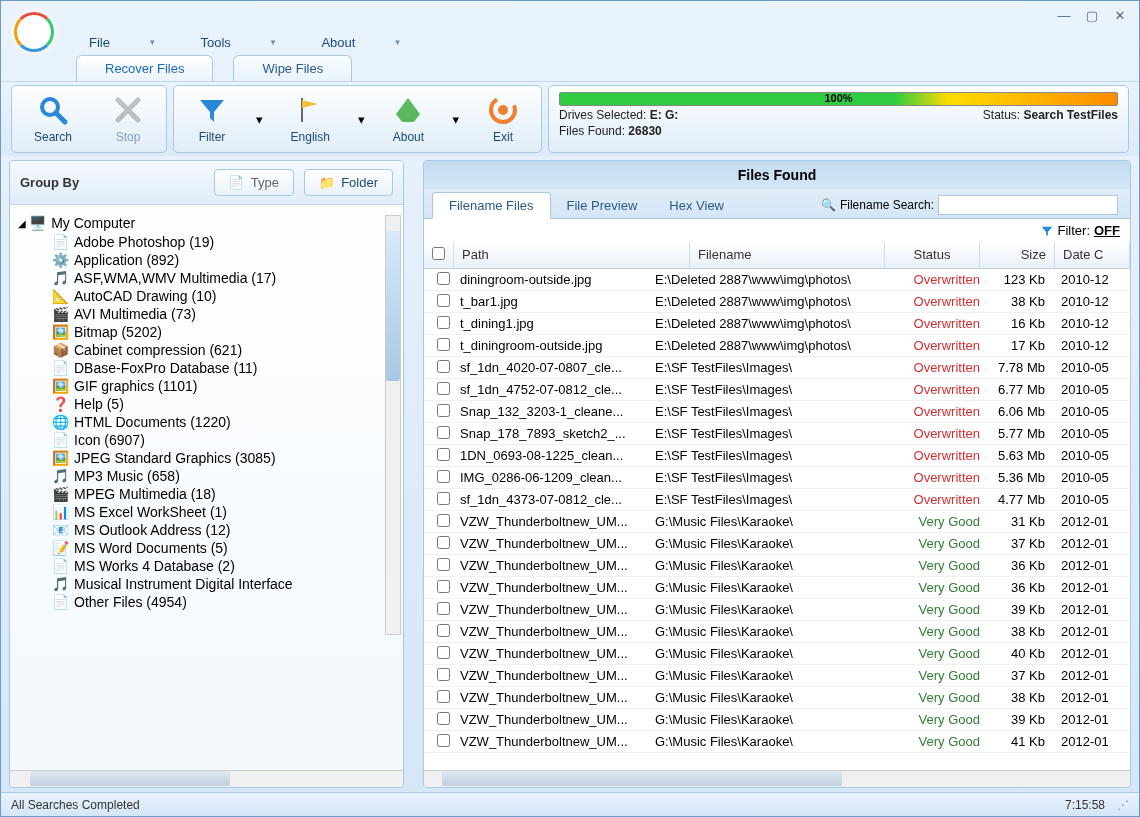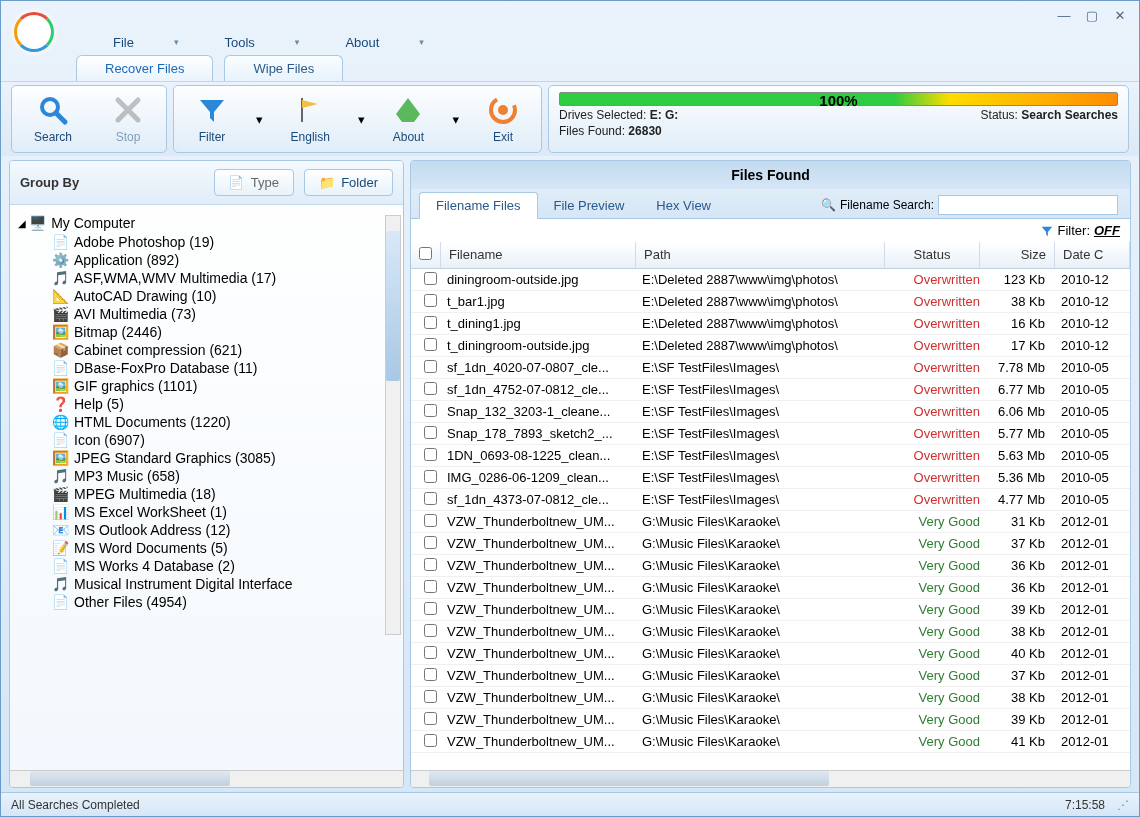--- a/index.html
+++ b/index.html
@@ -1,60 +1,60 @@
 <!DOCTYPE html>
 <html><head>
 <meta charset="utf-8">
 <style>
 * { box-sizing: border-box; margin: 0; padding: 0; }
 body { font-family: "Segoe UI", Tahoma, sans-serif; font-size: 13px; background: #d5e6f7; overflow: hidden; width: 1140px; height: 817px; }
 .window { width: 1140px; height: 817px; background: linear-gradient(#eaf3fc, #d5e6f7); border: 1px solid #6b9bc8; display: flex; flex-direction: column; }
 .titlebar { height: 28px; display: flex; justify-content: flex-end; align-items: center; padding: 0 6px; gap: 2px; }
 .sysbtn { width: 26px; height: 18px; display: flex; align-items: center; justify-content: center; color: #4a6a8a; cursor: pointer; font-size: 13px; }
-.menubar { height: 26px; display: flex; align-items: center; padding-left: 80px; gap: 30px; margin-left: 24px; }
+.menubar { height: 26px; display: flex; align-items: center; padding-left: 80px; gap: 30px; }
 .menuitem { display: flex; align-items: center; gap: 40px; color: #1a4a7a; cursor: pointer; padding: 2px 8px; }
 .menuitem .arrow { font-size: 9px; color: #6a8aaa; }
 .logo { position: absolute; top: 8px; left: 10px; width: 48px; height: 48px; border-radius: 50%; background: radial-gradient(circle, #fff 40%, #e0e8f0 100%); display: flex; align-items: center; justify-content: center; z-index: 10; }
 .logo-ring { width: 40px; height: 40px; border-radius: 50%; border: 3px solid transparent; border-top-color: #e74c3c; border-right-color: #2ecc71; border-bottom-color: #3498db; border-left-color: #f39c12; }
-.tabs-ribbon { display: flex; padding-left: 75px; gap: 11px; }
+.tabs-ribbon { display: flex; padding-left: 75px; gap: 20px; }
 .ribbon-tab { padding: 5px 28px; border-radius: 6px 6px 0 0; background: linear-gradient(#f9fdff, #e8f3fc); border: 1px solid #a8c8e4; border-bottom: none; color: #2a5a8a; cursor: pointer; }
 .ribbon-tab.active { color: #1a6ab8; font-weight: 500; background: linear-gradient(#fff, #eaf3fc); }
 .toolbar-row { display: flex; gap: 6px; padding: 3px 10px; background: linear-gradient(#eaf3fc, #dce9f6); border-top: 1px solid #c0d8ec; }
 .toolgroup { display: flex; gap: 4px; padding: 4px; background: linear-gradient(#fdfeff, #e0edf8); border: 1px solid #a8c8e4; border-radius: 5px; }
 .toolbtn { display: flex; flex-direction: column; align-items: center; justify-content: center; padding: 4px 18px; cursor: pointer; gap: 4px; border-radius: 3px; }
 .toolbtn.disabled { opacity: 0.5; cursor: default; }
 .toolbtn-icon { width: 32px; height: 32px; display: flex; align-items: center; justify-content: center; }
 .toolbtn-label { font-size: 12px; color: #1a4a7a; }
 .split-arrow { display: flex; flex-direction: column; align-items: center; justify-content: center; padding: 0 6px; cursor: pointer; }
 .status-panel { flex: 1; padding: 6px 10px; display: flex; flex-direction: column; gap: 2px; }
 .progress-bar { height: 14px; background: linear-gradient(to right, #2ecc40 0%, #2ecc40 60%, #ffdc00 70%, #ff8c00 100%); border: 1px solid #888; position: relative; border-radius: 2px; }
-.progress-text { position: absolute; left: 50%; top: -1px; transform: translateX(-50%); font-weight: bold; font-size: 15px; }
+.progress-text { position: absolute; left: 50%; top: -1px; transform: translateX(-50%); font-weight: bold; font-size: 11px; }
 .status-line { display: flex; justify-content: space-between; font-size: 12px; color: #222; }
 .status-line b { font-weight: bold; }
-.content { flex: 1; display: flex; gap: 6px; padding: 4px 8px; overflow: hidden; }
+.content { flex: 1; display: flex; gap: 19px; padding: 4px 8px; overflow: hidden; }
 .left-panel { width: 395px; display: flex; flex-direction: column; background: linear-gradient(#fff, #f2f8fd); border: 1px solid #a8c8e4; border-radius: 4px; overflow: hidden; }
 .groupby-row { display: flex; align-items: center; padding: 8px 10px; gap: 10px; background: linear-gradient(#f4f9fd, #e0edf8); border-bottom: 1px solid #c0d8ec; }
 .groupby-label { font-weight: bold; color: #333; flex: 1; }
 .groupby-btn { display: flex; align-items: center; gap: 6px; padding: 5px 14px; background: linear-gradient(#fff, #e8f2fa); border: 1px solid #a8c8e4; border-radius: 4px; cursor: pointer; color: #666; }
 .groupby-btn.active { color: #1a4a7a; }
 .tree { flex: 1; overflow: auto; padding: 8px 4px; position: relative; }
 .tree-root { display: flex; align-items: center; gap: 4px; padding: 2px 4px; font-size: 14px; }
 .tree-item { display: flex; align-items: center; gap: 6px; padding: 1px 4px 1px 38px; font-size: 14px; cursor: pointer; white-space: nowrap; }
 .file-icon { width: 16px; height: 16px; display: inline-block; }
 .scrollbar-v { position: absolute; right: 2px; top: 10px; width: 16px; height: 420px; background: #f0f0f0; border: 1px solid #ccc; }
 .scrollbar-thumb-v { position: absolute; top: 15px; width: 14px; height: 150px; background: linear-gradient(#d8e8f8, #a8c8e4); border-radius: 2px; }
 .right-panel { flex: 1; display: flex; flex-direction: column; background: linear-gradient(#fff, #f2f8fd); border: 1px solid #a8c8e4; border-radius: 4px; overflow: hidden; }
 .right-title { text-align: center; font-weight: bold; padding: 6px; background: linear-gradient(#c3dbef, #d5e6f7); font-size: 14px; }
 .right-tabs { display: flex; align-items: center; padding: 3px 8px 0 8px; gap: 0; background: linear-gradient(#e0edf8, #d5e6f7); border-bottom: 1px solid #a8c8e4; }
 .right-tab { padding: 5px 16px; cursor: pointer; color: #2a5a8a; font-size: 13px; }
 .right-tab.active { background: #fff; border: 1px solid #a8c8e4; border-bottom: 1px solid #fff; border-radius: 4px 4px 0 0; margin-bottom: -1px; }
 .search-row { margin-left: auto; display: flex; align-items: center; gap: 4px; padding-right: 4px; font-size: 12px; }
 .search-row input { width: 180px; height: 20px; border: 1px solid #a8c8e4; padding: 0 4px; background: #fff; }
 .filter-row { display: flex; justify-content: flex-end; padding: 4px 10px; font-size: 13px; align-items: center; gap: 4px; background: #fff; }
-.filter-off { font-weight: bold; text-decoration: underline; cursor: pointer; font-style: italic; }
+.filter-off { font-weight: bold; text-decoration: underline; cursor: pointer; }
 .table { flex: 1; overflow: auto; background: #fff; position: relative; }
 .table-header { display: flex; background: linear-gradient(#fff, #e8f0f8); border-bottom: 1px solid #c0d0e0; position: sticky; top: 0; }
 .th { padding: 5px 8px; border-right: 1px solid #d0dce8; font-size: 13px; color: #333; }
 .th-check { width: 30px; }
 .th-name { width: 195px; }
 .th-path { flex: 1; }
 .th-status { width: 95px; text-align: center; }
 .th-size { width: 75px; text-align: right; }
 .th-date { width: 75px; }
 .table-row { display: flex; align-items: center; border-bottom: 1px solid #f0f0f0; font-size: 13px; height: 22px; }
@@ -165,21 +165,21 @@
           </div>
         <span class="toolbtn-label">Exit</span>
       </div>
     </div>
     <div class="toolgroup status-panel">
       <div class="progress-bar">
           <span class="progress-text">100%</span>
         </div>
       <div class="status-line">
         <span><span>Drives Selected:</span> <b>E: G:</b></span>
-        <span><span>Status:</span> <b>Search Searches</b></span>
+        <span><span>Status:</span> <b>Search TestFiles</b></span>
       </div>
       <div class="status-line">
           <span><span>Files Found:</span> <b>26830</b></span>
         </div>
     </div>
   </div>
 
   <div class="content">
     <div class="left-panel">
       <div class="groupby-row">
@@ -215,21 +215,21 @@
             <div class="tree-item">
               <span class="file-icon">📐</span>
               <span>AutoCAD Drawing (10)</span>
             </div>
             <div class="tree-item">
               <span class="file-icon">🎬</span>
               <span>AVI Multimedia (73)</span>
             </div>
             <div class="tree-item">
               <span class="file-icon">🖼️</span>
-              <span>Bitmap (2446)</span>
+              <span>Bitmap (5202)</span>
             </div>
             <div class="tree-item">
               <span class="file-icon">📦</span>
               <span>Cabinet compression (621)</span>
             </div>
             <div class="tree-item">
               <span class="file-icon">📄</span>
               <span>DBase-FoxPro Database (11)</span>
             </div>
             <div class="tree-item">
@@ -311,22 +311,22 @@
             <svg width="14" height="14" viewBox="0 0 32 32">
               <path d="M4 6 L28 6 L18 18 L18 28 L14 24 L14 18 Z" fill="#2b88d8"></path>
             </svg>
           </span>
         <span>Filter:</span>
         <span class="filter-off">OFF</span>
       </div>
       <div class="table">
         <div class="table-header">
           <div class="th th-check"><input type="checkbox" style=""></div>
+          <div class="th th-path">Path</div>
           <div class="th th-name">Filename</div>
-          <div class="th th-path">Path</div>
           <div class="th th-status">Status</div>
           <div class="th th-size">Size</div>
           <div class="th th-date">Date C</div>
         </div>
         <div id="table-rows">
             <div class="table-row">
               <div class="td-check"><input type="checkbox" style=""></div>
     <div class="td-name">diningroom-outside.jpg</div>
     <div class="td-path">E:\Deleted 2887\www\img\photos\</div>
     <div class="td-status over">Overwritten</div>

